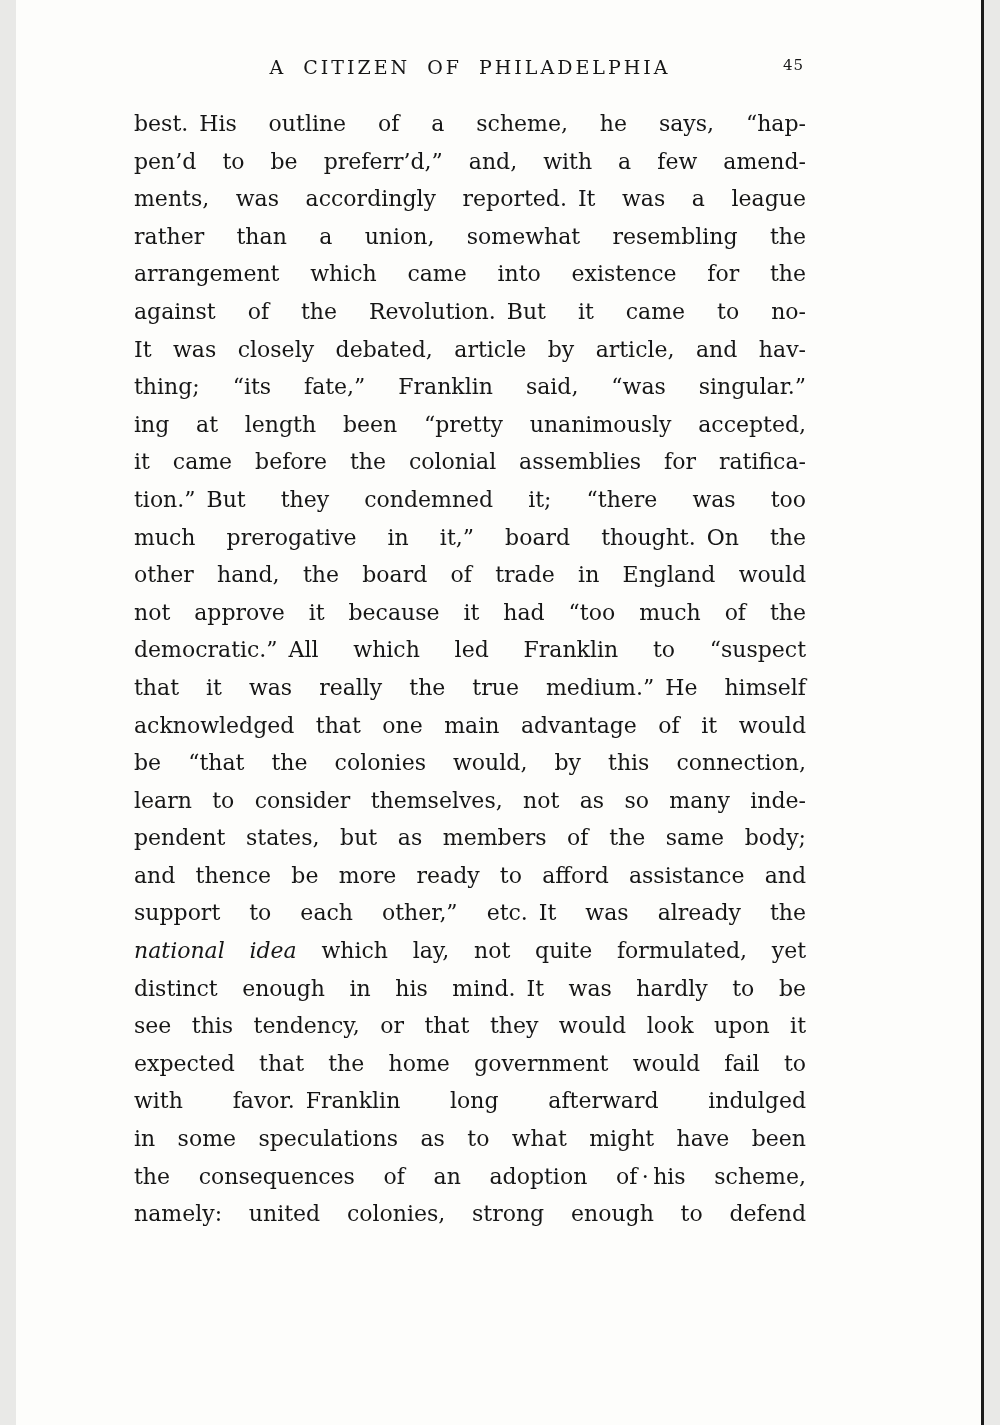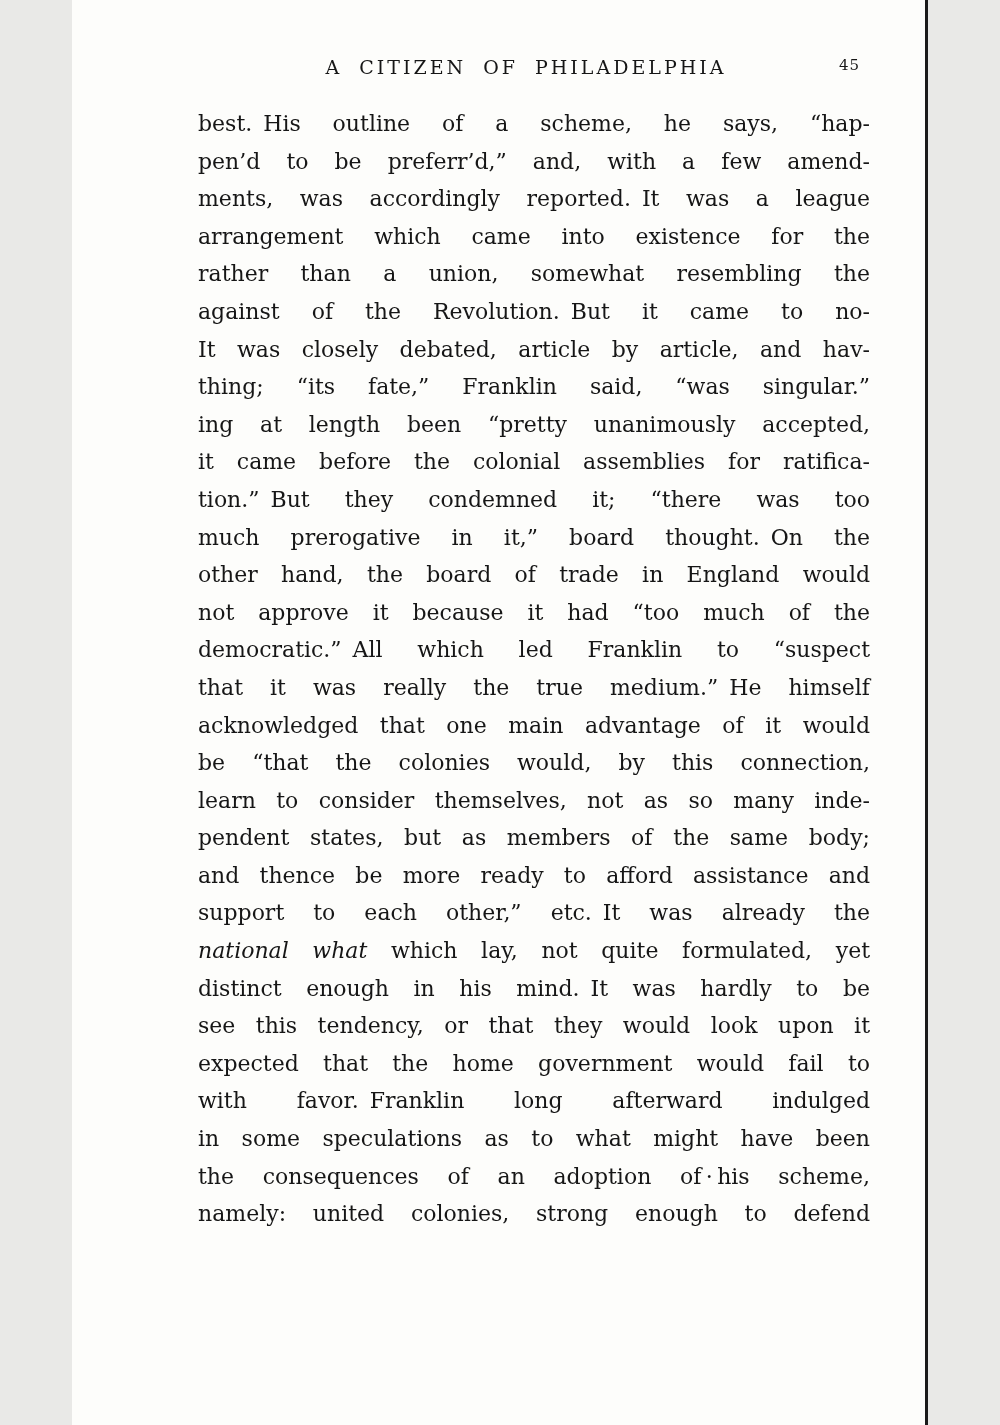--- a/index.html
+++ b/index.html
@@ -1,21 +1,21 @@
 <!DOCTYPE html>
 <html style="--paper: #fdfdfb; --ink: #161616; --edge: #1a1a1a;"><head>
 <meta charset="utf-8">
 <style>
   * { box-sizing: border-box; }
   html, body { margin: 0; padding: 0; }
   body { background: #e9e9e7; }
 
   .page {
     position: relative;
-    width: 856px;
+    width: 968px;
     height: 1425px;
     margin: 0 auto;
     background: var(--paper, #fdfdfb);
     overflow: hidden;
     font-family: "DejaVu Serif", "Liberation Serif", serif;
     color: var(--ink, #161616);
   }
 
   .header {
     position: absolute;
@@ -40,21 +40,20 @@
     color: var(--ink, #161616);
   }
 
   .body-text {
     position: absolute;
     top: 105px;
     left: 118px;
     width: 672px;
     font-size: 22px;
     line-height: 37.6px;
-    margin-left: 8px;
   }
   .line {
     text-align: justify;
     text-align-last: justify;
   }
   .line .italic { font-style: italic; }
 
   .scan-edge {
     position: absolute;
     top: 0;
@@ -71,40 +70,40 @@
 
   <div class="header">
     <div class="header-title">A CITIZEN OF PHILADELPHIA</div>
     <div class="page-number">45</div>
   </div>
 
   <div class="body-text">
       <div class="line"><span>best. His outline of a scheme, he says, “hap-</span></div>
       <div class="line"><span>pen’d to be preferr’d,” and, with a few amend-</span></div>
       <div class="line"><span>ments, was accordingly reported. It was a league</span></div>
+      <div class="line"><span>rather than a union, somewhat resembling the</span></div>
       <div class="line"><span>arrangement which came into existence for the</span></div>
-      <div class="line"><span>rather than a union, somewhat resembling the</span></div>
       <div class="line"><span>against of the Revolution. But it came to no-</span></div>
       <div class="line"><span>It was closely debated, article by article, and hav-</span></div>
       <div class="line"><span>thing; “its fate,” Franklin said, “was singular.”</span></div>
       <div class="line"><span>ing at length been “pretty unanimously accepted,</span></div>
       <div class="line"><span>it came before the colonial assemblies for ratifica-</span></div>
       <div class="line"><span>tion.” But they condemned it; “there was too</span></div>
       <div class="line"><span>much prerogative in it,” board thought. On the</span></div>
       <div class="line"><span>other hand, the board of trade in England would</span></div>
       <div class="line"><span>not approve it because it had “too much of the</span></div>
       <div class="line"><span>democratic.” All which led Franklin to “suspect</span></div>
       <div class="line"><span>that it was really the true medium.” He himself</span></div>
       <div class="line"><span>acknowledged that one main advantage of it would</span></div>
       <div class="line"><span>be “that the colonies would, by this connection,</span></div>
       <div class="line"><span>learn to consider themselves, not as so many inde-</span></div>
       <div class="line"><span>pendent states, but as members of the same body;</span></div>
       <div class="line"><span>and thence be more ready to afford assistance and</span></div>
       <div class="line"><span>support to each other,” etc. It was already the</span></div>
-      <div class="line"><span class="italic">national what</span><span> which lay, not quite formulated, yet</span></div>
+      <div class="line"><span class="italic">national idea</span><span> which lay, not quite formulated, yet</span></div>
       <div class="line"><span>distinct enough in his mind. It was hardly to be</span></div>
       <div class="line"><span>see this tendency, or that they would look upon it</span></div>
       <div class="line"><span>expected that the home government would fail to</span></div>
       <div class="line"><span>with favor. Franklin long afterward indulged</span></div>
       <div class="line"><span>in some speculations as to what might have been</span></div>
       <div class="line"><span>the consequences of an adoption of · his scheme,</span></div>
       <div class="line"><span>namely: united colonies, strong enough to defend</span></div>
     </div>
 
   <div class="scan-edge"></div>

